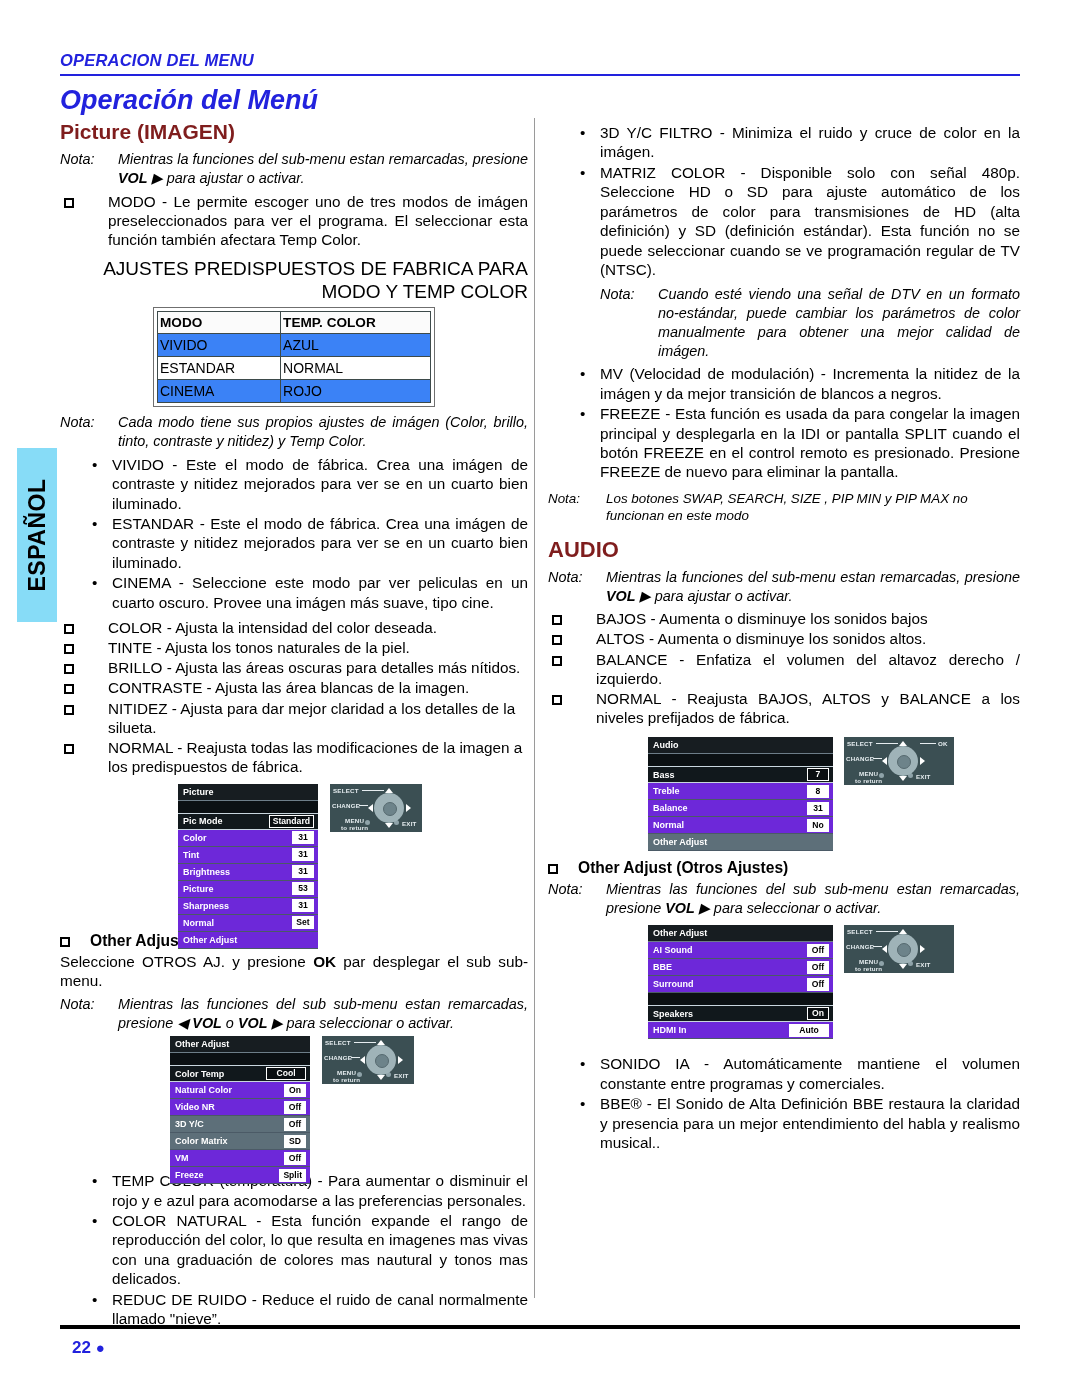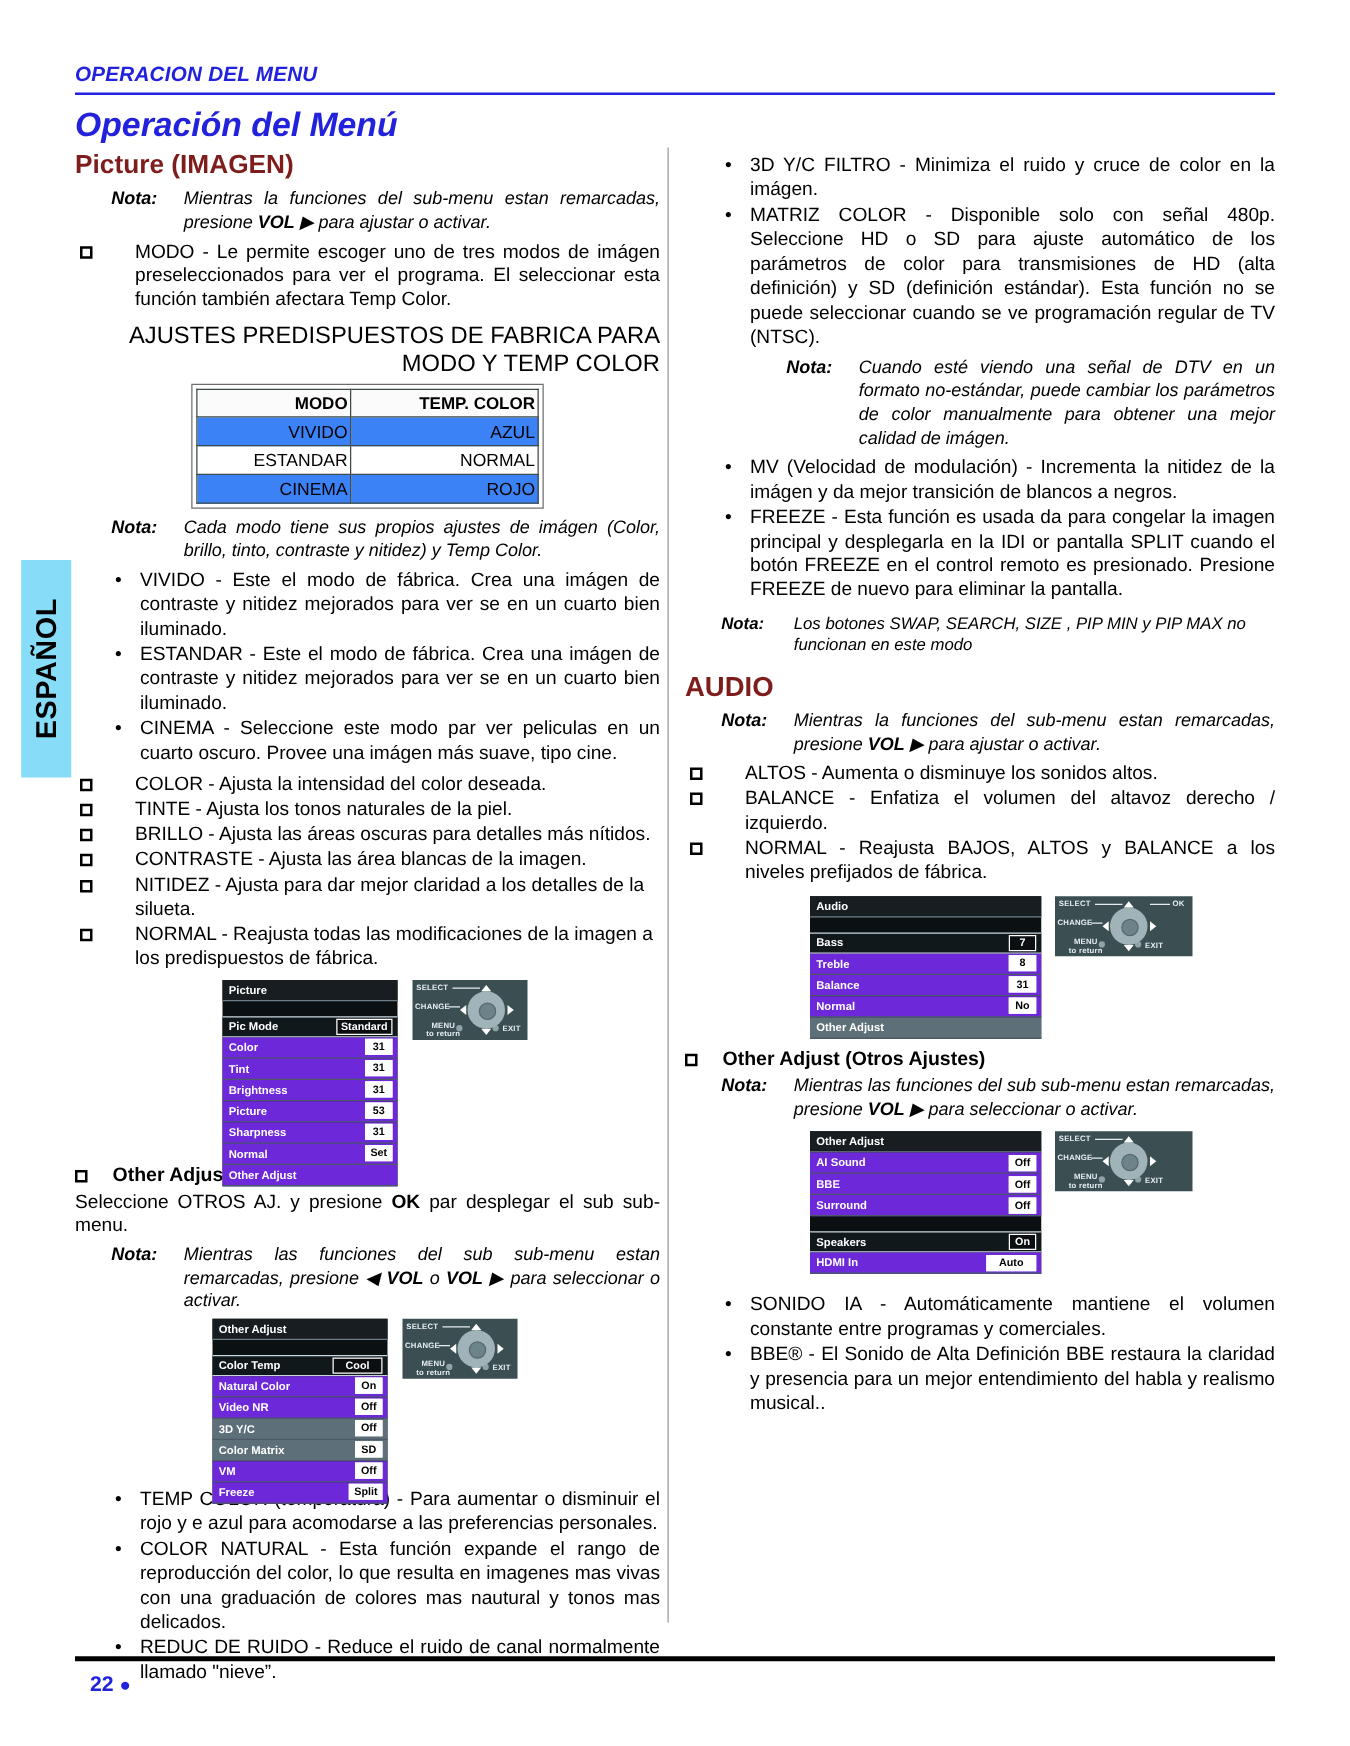--- a/index.html
+++ b/index.html
@@ -37,21 +37,21 @@
   }
 
   .sec-title {
     color:#7f1d1d; font-weight:bold; font-size:21px;
     margin:0 0 6px 0; line-height:1.15;
   }
   .sec-title.audio { font-size:22px; }
 
   
   .note { display:flex; font-style:italic; font-size:14.4px; line-height:1.30; margin:3px 0 4px 0; }
-  .note .lbl { font-weight:bold; font-style:italic; min-width:58px; flex:0 0 58px;margin-left:29px; }
+  .note .lbl { font-weight:normal; font-style:italic; min-width:58px; flex:0 0 58px; }
   .note .txt { flex:1; text-align:justify; }
   .note .txt b { font-style:italic; font-weight:bold; }
 
   
   .sq { display:flex; font-size:15.3px; line-height:1.25; margin:1px 0;gap:12px; }
   .sq .bul { flex:0 0 36px; padding-left:4px; }
   .sq .bul i { font-style:normal; display:inline-block; width:10px; height:10px;
                border:2px solid #000; background:#fff; position:relative; top:1px; }
   .sq .txt { flex:1; }
   .sq.just .txt { text-align:justify; }
@@ -69,21 +69,21 @@
   .sub-head .bul i { font-style:normal; display:inline-block; width:10px; height:10px;
                      border:2px solid #000; background:#fff; position:relative; top:1px; }
 
   
   .tbl-caption { text-align:right; font-size:19px; line-height:1.22; margin:8px 0 4px 0; }
   .tbl-outer {
     width:282px; margin:0 auto; border:1.2px solid #6f6f6f; padding:3px; background:#fff;
   }
   table.ft { border-collapse:collapse; width:100%; font-size:14px; }
   table.ft th, table.ft td {
-    border:1.2px solid #3d4a4a; text-align:right; padding:3px 2px; font-weight:normal;
+    border:1.2px solid #3d4a4a; text-align:left; padding:3px 2px; font-weight:normal;
   }
   table.ft th { font-weight:bold; background:#fbfbfb; font-size:13.6px; }
   table.ft tr.alt td { background:#3b82f6; }
 
   
   .osd { position:relative; }
   .osd-rows { width:140px; background:#0b1013; }
   .osd-row {
     display:flex; align-items:center; justify-content:space-between;
     height:17px; padding:0 4px 0 5px;
@@ -419,20 +419,24 @@
 
   <div class="sec-title audio" style="margin-top:12px;">AUDIO</div>
 
   <div class="note">
     <div class="lbl">Nota:</div>
     <div class="txt"><span>Mientras la funciones del sub-menu estan remarcadas, presione </span><b>VOL</b> <span>▶</span><span> para ajustar o activar.</span></div>
   </div>
 
   <div class="sq">
     <div class="bul"><i></i></div>
+    <div class="txt">BAJOS - Aumenta o disminuye los sonidos bajos</div>
+  </div>
+  <div class="sq">
+    <div class="bul"><i></i></div>
     <div class="txt">ALTOS  - Aumenta o disminuye los sonidos altos.</div>
   </div>
   <div class="sq just">
     <div class="bul"><i></i></div>
     <div class="txt">BALANCE - Enfatiza el volumen del altavoz derecho / izquierdo.</div>
   </div>
   <div class="sq just">
     <div class="bul"><i></i></div>
     <div class="txt">NORMAL - Reajusta BAJOS, ALTOS y BALANCE a los niveles prefijados de fábrica.</div>
   </div>

